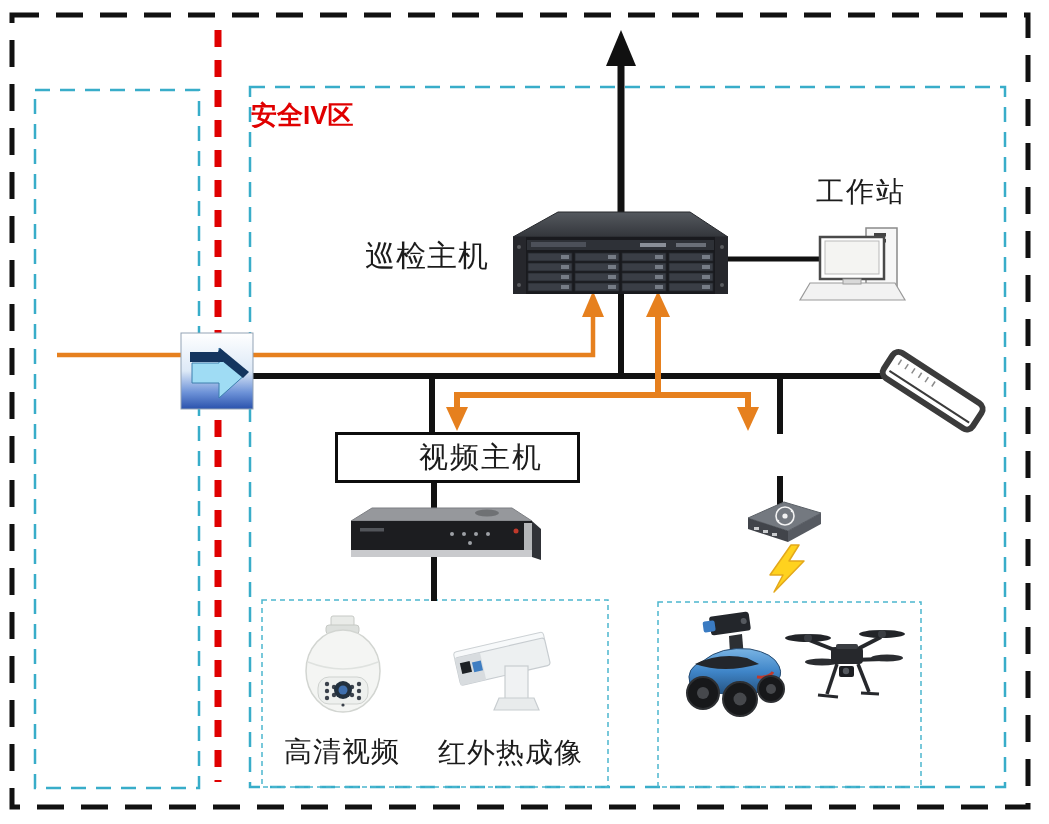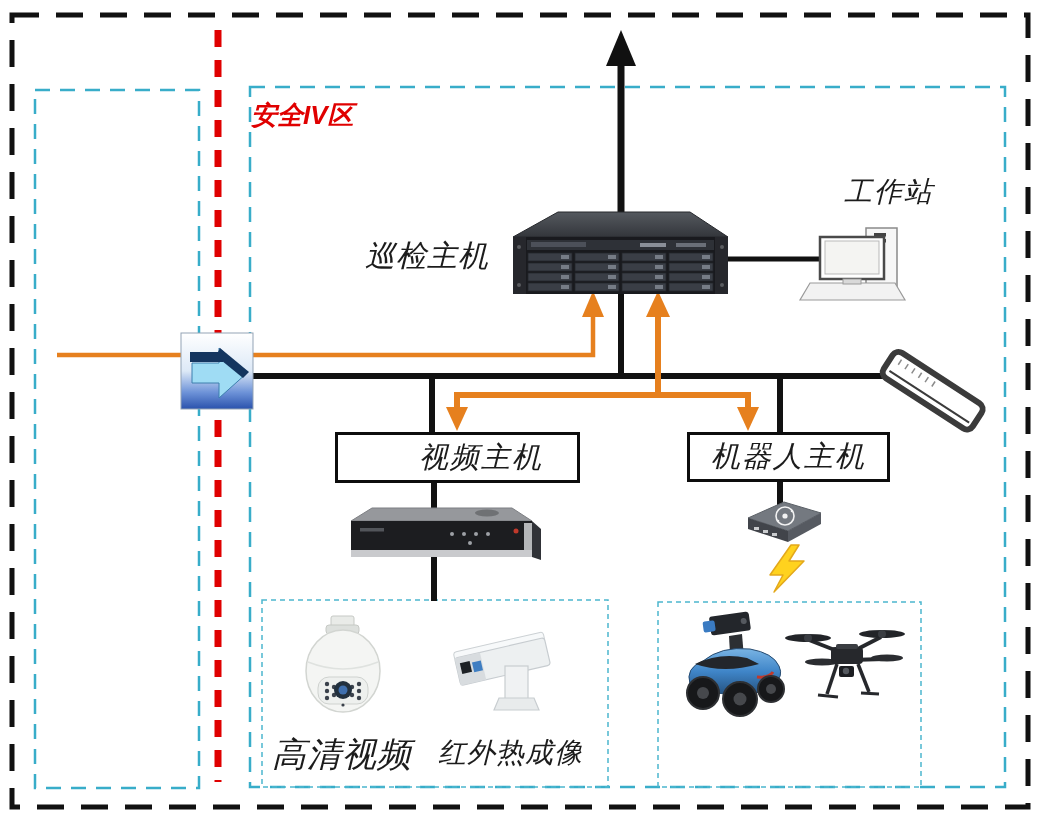--- a/index.html
+++ b/index.html
@@ -1,37 +1,36 @@
 <!DOCTYPE html>
 <html><head>
 <meta charset="utf-8">
 <style>
   html,body{margin:0;padding:0;background:#ffffff;}
   #canvas{
     position:relative;width:1049px;height:824px;background:#ffffff;overflow:hidden;
     font-family:"Liberation Serif","DejaVu Serif",serif;
-    font-style:italic;
   }
   #base-svg{position:absolute;left:0;top:0;width:1049px;height:824px;}
   .lbl{position:absolute;color:#1c1c1c;white-space:nowrap;line-height:1;
        font-family:"Liberation Serif","DejaVu Serif",serif;}
   .red-heading{position:absolute;color:#e00000;font-weight:bold;white-space:nowrap;line-height:1;
        font-family:"Liberation Sans","DejaVu Sans",sans-serif;}
   .host-box{
     position:absolute;background:#ffffff;border:3px solid #0d0d0d;
     display:flex;align-items:center;justify-content:center;
     font-size:29px;color:#1c1c1c;letter-spacing:2px;
     font-family:"Liberation Serif","DejaVu Serif",serif;
   }
   #zone-label{left:251px;top:102px;font-size:26px;}
   #title-label{left:653px;top:97px;font-size:31px;letter-spacing:0.5px;}
   #inspection-host-label{left:365px;top:241px;font-size:30px;letter-spacing:1px;}
-  #workstation-label{left:816px;top:178px;font-size:28px;letter-spacing:2px;margin-left:28px;}
+  #workstation-label{left:816px;top:178px;font-size:28px;letter-spacing:2px;}
   #sam-label{left:838px;top:511px;font-size:24px;letter-spacing:1px;}
-  #hd-video-label{left:272px;top:738px;font-size:34px;letter-spacing:1px;}
+  #hd-video-label{left:284px;top:738px;font-size:28px;letter-spacing:1px;}
   #thermal-label{left:438px;top:739px;font-size:28px;letter-spacing:1px;}
   #video-host-box{left:335px;top:432px;width:192px;height:45px;padding-left:47px;}
   #robot-host-box{left:687px;top:432px;width:197px;height:44px;}
 </style>
 </head>
 <body>
 
 <div id="canvas">
 
 <svg id="base-svg" viewBox="0 0 1049 824" xmlns="http://www.w3.org/2000/svg">
@@ -297,17 +296,14 @@
   <div class="red-heading" id="zone-label">安全IV区</div>
 
   <div class="lbl" id="inspection-host-label">巡检主机</div>
   <div class="lbl" id="workstation-label">工作站</div>
   <div class="lbl" id="hd-video-label">高清视频</div>
   <div class="lbl" id="thermal-label">红外热成像</div>
 
   <div class="host-box" id="video-host-box">
     <span>视频主机</span>
   </div>
-  <div class="host-box" id="robot-host-box">
-    <span>机器人主机</span>
-  </div>
 
 </div>
 
 </body></html>

